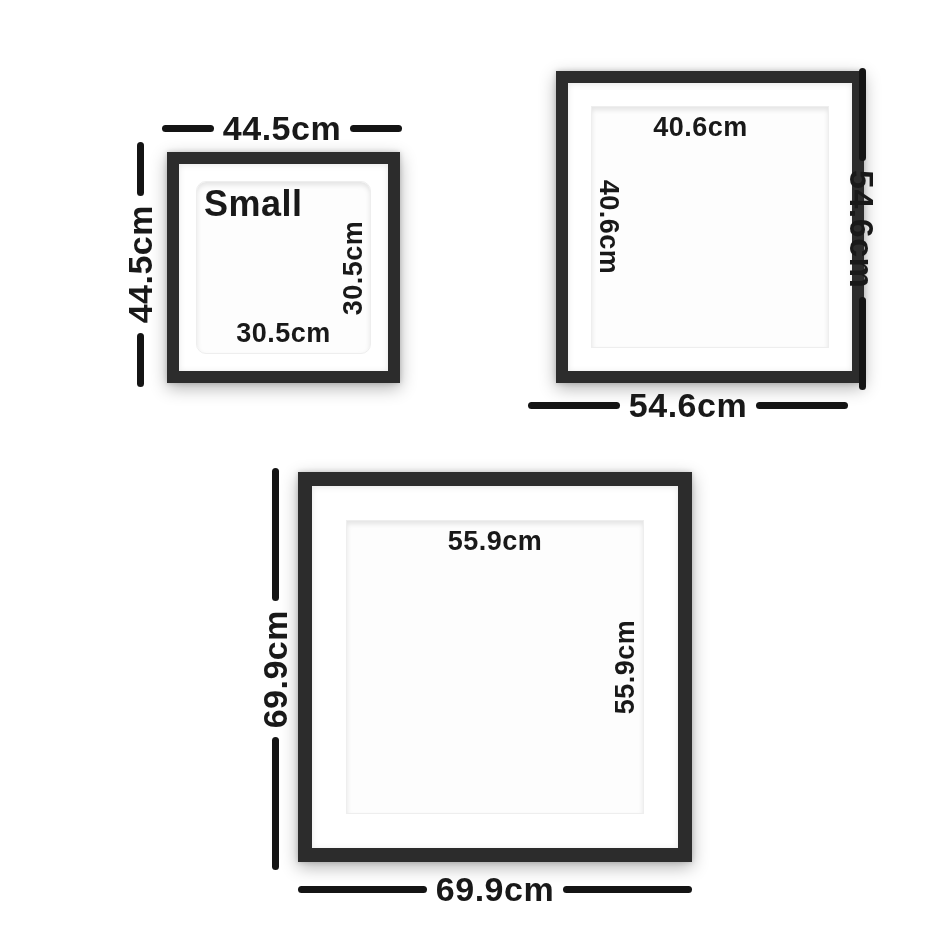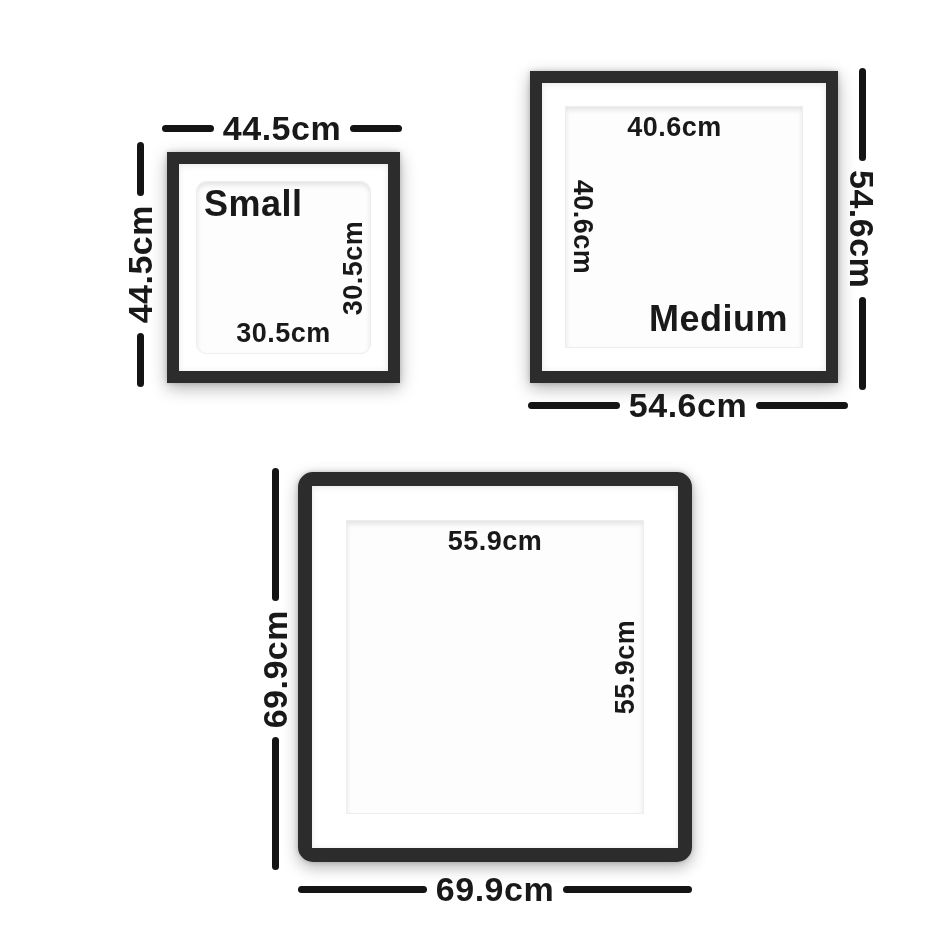--- a/index.html
+++ b/index.html
@@ -71,29 +71,29 @@
 
   
   .sm-dim-top  { left: 162px; top: 109px; width: 240px; height: 38px; }
   .sm-dim-left { left: 121px; top: 142px; width: 38px;  height: 245px; }
   .frame.small { left: 167px; top: 152px; width: 233px; height: 231px; }
   .sm-name     { left: 7px; top: 2px; }
   .sm-inner-w  { bottom: 6px; left: 50%; transform: translateX(-50%); }
   .sm-inner-h  { right: 3px; top: 50%; transform: translateY(-50%) rotate(180deg); writing-mode: vertical-rl; }
 
   
-  .frame.medium { left: 530px; top: 71px; width: 308px; height: 312px; }
+  .frame.medium { left: 556px; top: 71px; width: 308px; height: 312px; }
   .md-dim-right { left: 843px; top: 68px;  width: 38px;  height: 322px; }
   .md-dim-bot   { left: 528px; top: 386px; width: 320px; height: 38px; }
   .md-inner-w   { top: 7px; left: 46%; transform: translateX(-50%); }
   .md-inner-h   { left: 3px; top: 50%; transform: translateY(-50%); writing-mode: vertical-rl; }
   .md-name      { right: 14px; bottom: 8px; }
 
   
-  .frame.large { left: 298px; top: 472px; width: 394px; height: 390px; border-radius: 15px; }
+  .frame.large { left: 298px; top: 472px; width: 394px; height: 390px; }
   .lg-dim-left { left: 256px; top: 468px; width: 38px;  height: 402px; }
   .lg-dim-bot  { left: 298px; top: 869px; width: 394px; height: 40px; }
   .lg-inner-w  { top: 7px; left: 50%; transform: translateX(-50%); }
   .lg-inner-h  { right: 4px; top: 50%; transform: translateY(-50%) rotate(180deg); writing-mode: vertical-rl; }
   .lg-name     { left: 13px; bottom: 6px; }
 </style>
 </head>
 <body>
 
 <div class="stage">
@@ -117,21 +117,20 @@
       <span class="inner-dim sm-inner-h">30.5cm</span>
       <span class="inner-dim sm-inner-w">30.5cm</span>
     </div>
   </div>
 
   <div class="frame medium">
     <div class="mat"></div>
     <div class="opening">
       <span class="inner-dim md-inner-w">40.6cm</span>
       <span class="inner-dim md-inner-h">40.6cm</span>
-      <span class="size-name md-name">Medium</span>
     </div>
   </div>
 
   <div class="dim-v md-dim-right">
     <div class="seg"></div>
     <span class="dim-label vtext-down">54.6cm</span>
     <div class="seg"></div>
   </div>
 
   <div class="dim-h md-dim-bot">

